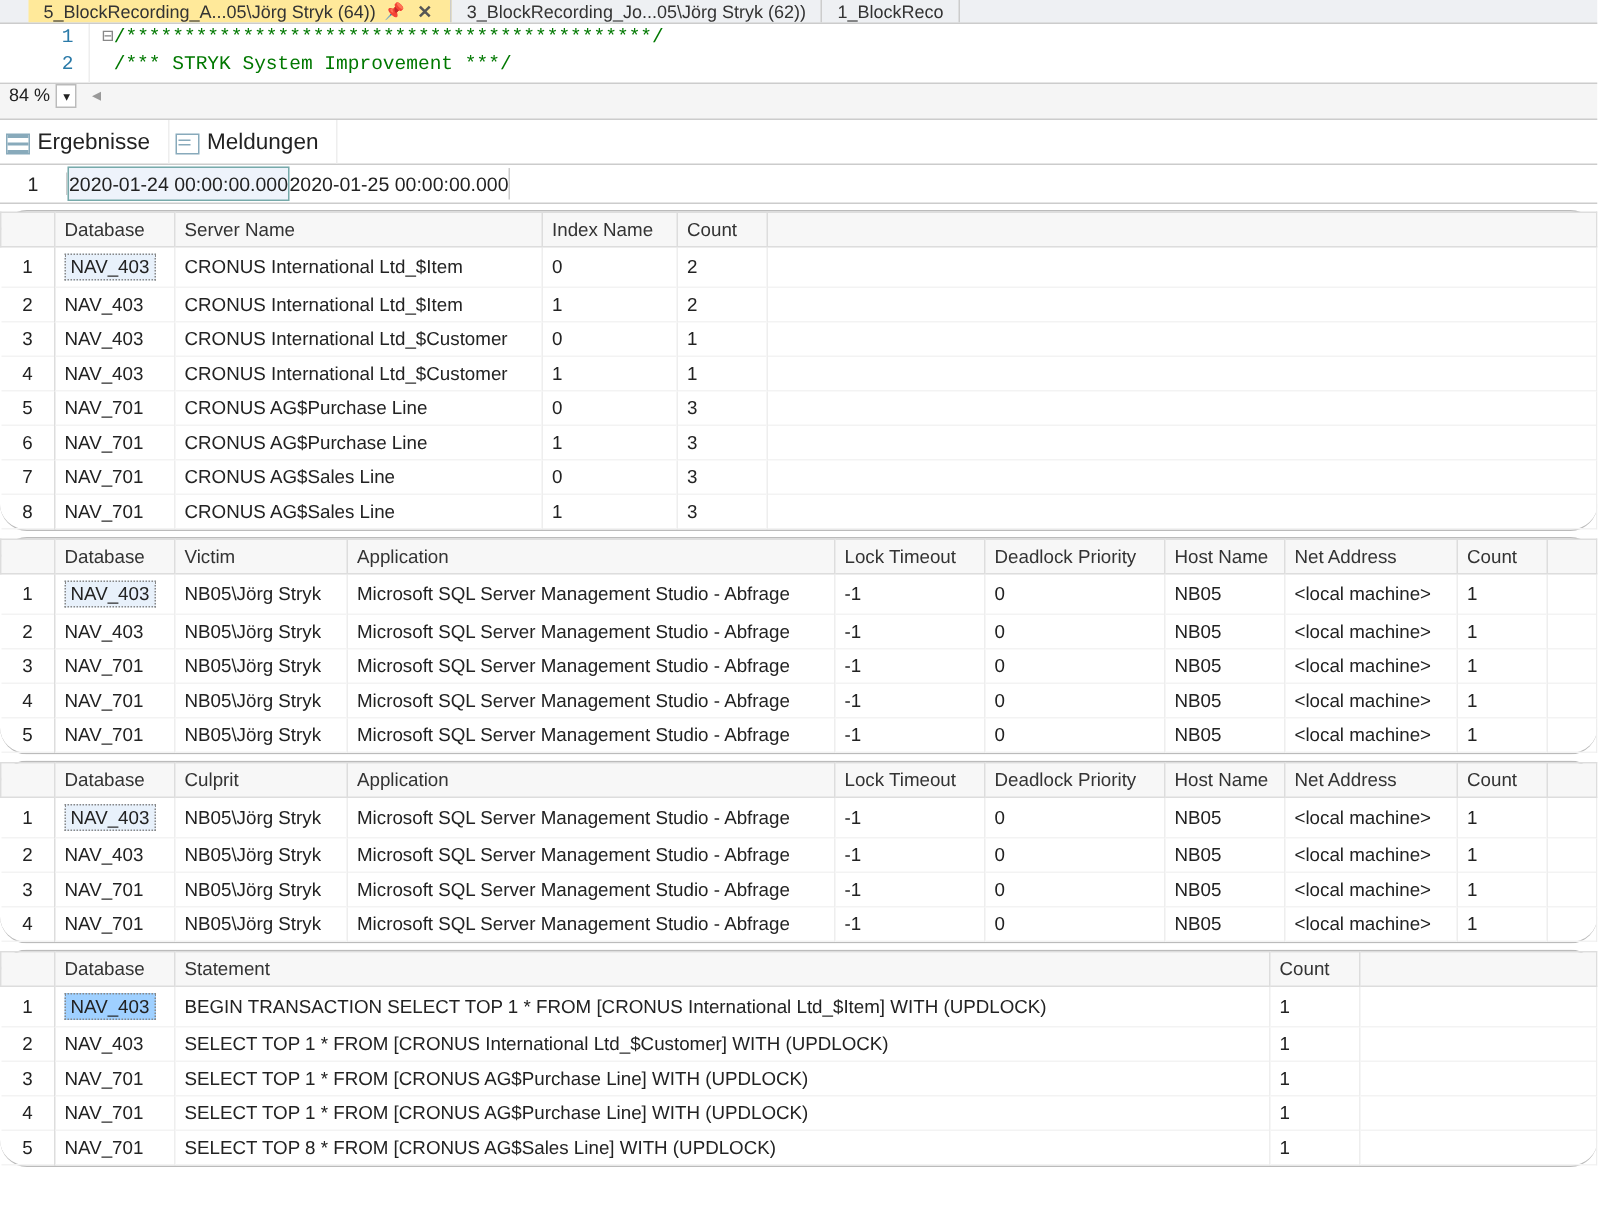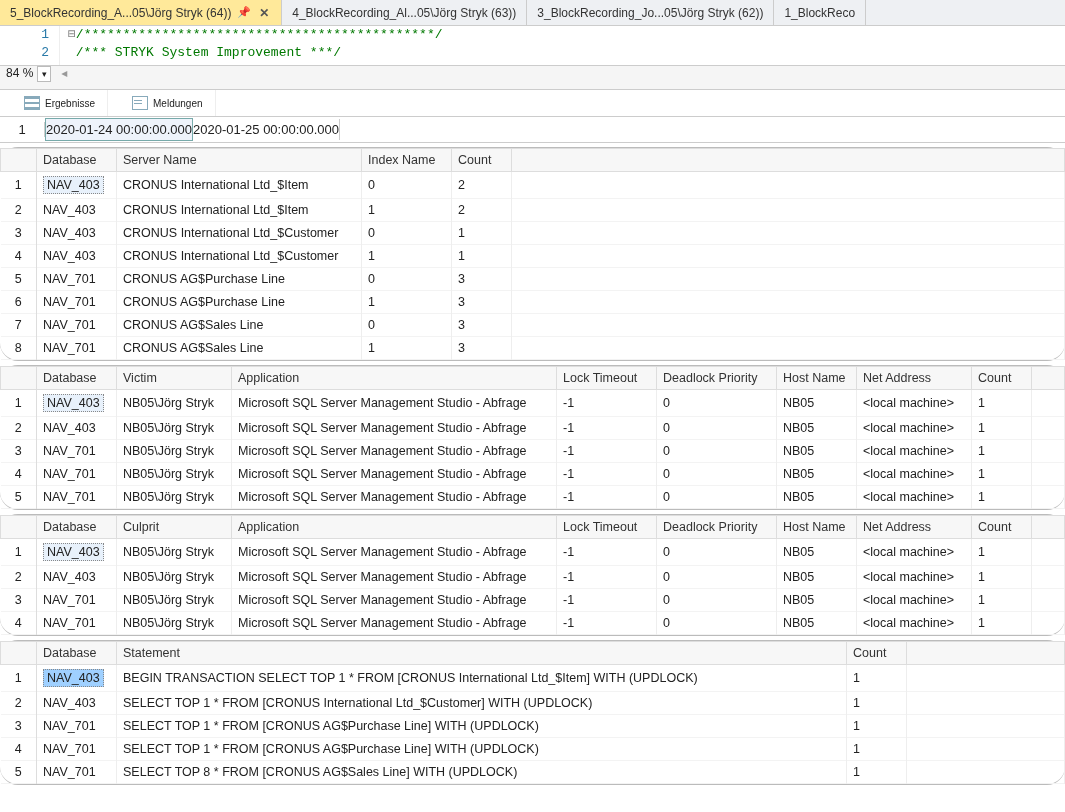--- a/index.html
+++ b/index.html
@@ -1,33 +1,33 @@
 <!DOCTYPE html>
 <html><head>
 <meta charset="utf-8">
 <style>
 * { box-sizing: border-box; margin: 0; padding: 0; }
 body { font-family: "Segoe UI", Tahoma, sans-serif; font-size: 12px; background: #fff; color: #222; width: 1065px; }
-.tabs { display: flex; background: #eef0f3; border-bottom: 1px solid #ccc; height: 26px; overflow: hidden; }
+.tabs { display: flex; background: #eef0f3; border-bottom: 1px solid #ccc; height: 16px; overflow: hidden; padding-left: 19px; }
 .tab { padding: 4px 10px; border-right: 1px solid #ccc; color: #333; white-space: nowrap; cursor: pointer; display: flex; align-items: center; gap: 6px; font-size: 12px; }
 .tab.active { background: #ffe99a; font-weight: 500; }
 .tab .pin { color: #555; font-size: 11px; }
 .tab .close { color: #555; font-weight: bold; padding: 0 2px; }
 .editor { display: flex; border-bottom: 1px solid #ccc; font-family: Consolas, "Courier New", monospace; font-size: 13px; height: 40px; overflow: hidden; }
 .gutter { width: 60px; background: #fff; color: #2a7aa8; text-align: right; padding-right: 10px; border-right: 1px solid #eee; }
 .gutter div { line-height: 18px; }
 .code { padding-left: 8px; color: #007800; }
 .code div { line-height: 18px; white-space: nowrap; }
 .code .toggle { color: #888; }
 .zoombar { display: flex; background: #f5f5f5; border-bottom: 1px solid #ccc; height: 24px; padding: 0 6px; }
 .zoomval { margin-right: 4px; }
 .dd { border: 1px solid #bbb; background: #fff; width: 14px; height: 16px; display: inline-flex; align-items: center; justify-content: center; font-size: 9px; margin-right: 8px; }
 .scrollleft { color: #999; margin-left: 2px; }
 .restabs { display: flex; border-bottom: 1px solid #ccc; background: #fff; }
-.restab { padding: 6px 12px 6px 24px; display: flex; align-items: center; gap: 5px; cursor: pointer; font-size: 10px; border-right: 1px solid #eee; }
+.restab { padding: 6px 12px 6px 4px; display: flex; align-items: flex-end; gap: 5px; cursor: pointer; font-size: 15px; border-right: 1px solid #eee; }
 .restab .ico { width: 16px; height: 14px; display: inline-block; }
 .ico-grid { background: linear-gradient(#8ab 0 0) 0 0/100% 2px no-repeat, linear-gradient(#8ab 0 0) 0 100%/100% 2px no-repeat, linear-gradient(#8ab 0 0) 0 50%/100% 2px no-repeat; border: 1px solid #8ab; }
 .ico-msg { border: 1px solid #8ab; background: linear-gradient(#8ab 0 0) 20% 30%/60% 1px no-repeat, linear-gradient(#8ab 0 0) 20% 55%/60% 1px no-repeat; }
 .datebar { display: flex; align-items: center; border-bottom: 1px solid #ccc; height: 26px; font-size: 13px; }
 .datebar .rn { width: 45px; text-align: center; border-right: 1px solid #ccc; }
 .datebar .cell { padding: 3px 0; border-right: 1px solid #ccc; }
 .datebar .sel { background: #eef3fb; border: 1px solid #7aa; }
 .grid { border-top: 1px solid #bbb; border-bottom: 1px solid #bbb; margin-top: 4px; border-radius: 18px; }
 .grid table { border-collapse: collapse; width: 100%; table-layout: fixed; font-size: 12.5px; }
 .grid th { text-align: left; font-weight: 400; padding: 4px 6px; background: #f7f7f7; border: 1px solid #ddd; color: #333; white-space: nowrap; }
@@ -41,23 +41,20 @@
 </head>
 <body>
 
 <div class="tabs">
   <div class="tab active">
     <span>5_BlockRecording_A...05\Jörg Stryk (64))</span>
     <span class="pin">📌</span>
     <span class="close">✕</span>
   </div>
   <div class="tab">
-    <span>4_BlockRecording_Al...05\Jörg Stryk (63))</span>
-  </div>
-  <div class="tab">
     <span>3_BlockRecording_Jo...05\Jörg Stryk (62))</span>
   </div>
   <div class="tab">
     <span>1_BlockReco</span>
   </div>
 </div>
 
 <div class="editor">
   <div class="gutter">
     <div>1</div>

